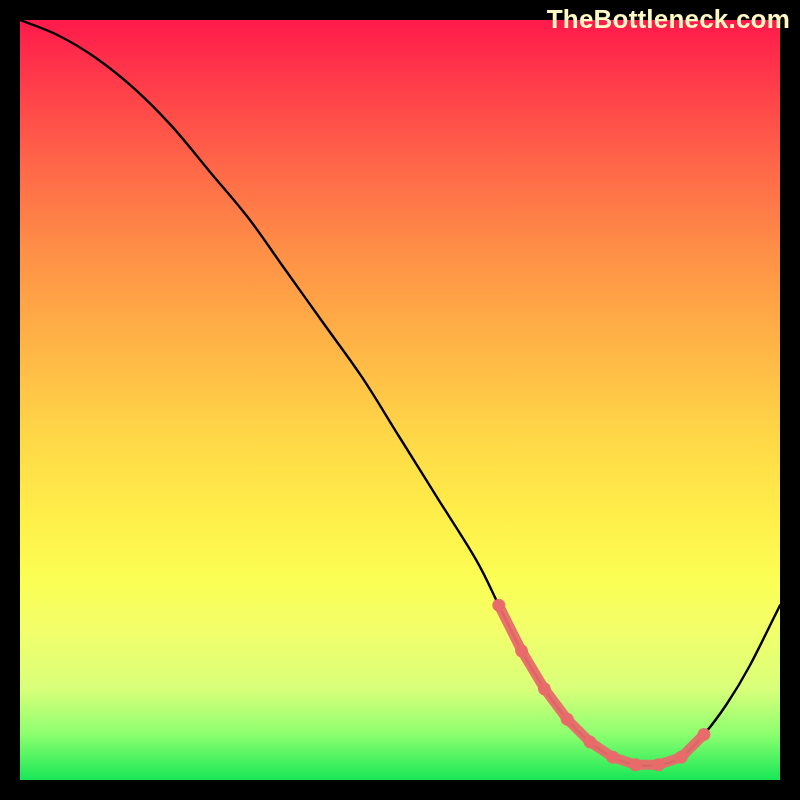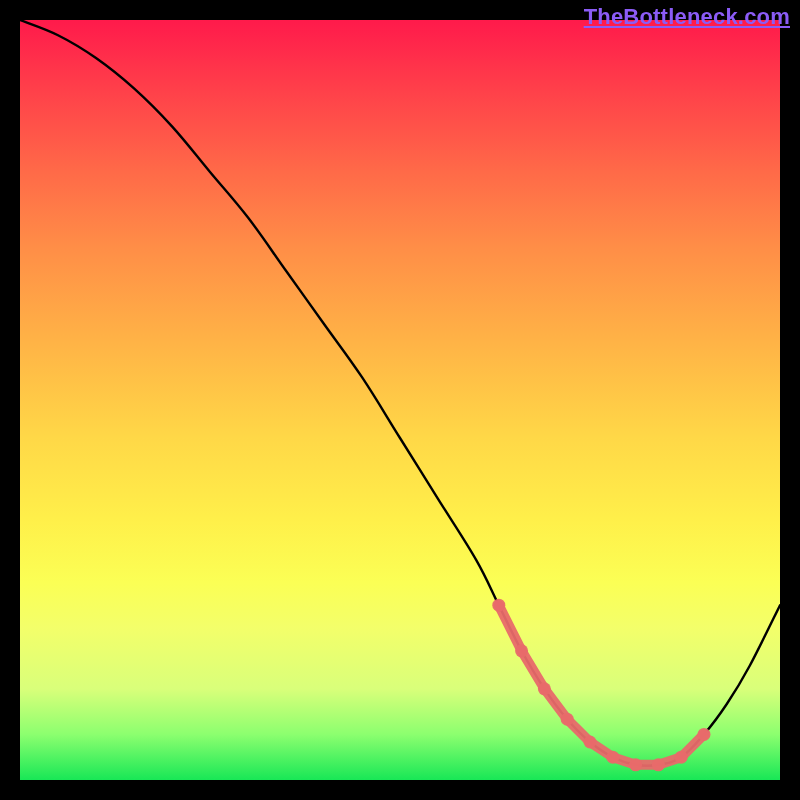--- a/index.html
+++ b/index.html
@@ -14,27 +14,26 @@
   .frame {
     position: relative;
     width: 800px;
     height: 800px;
     background: #000;
   }
   .watermark {
     position: absolute;
     top: 4px;
     right: 10px;
-    color: #8b5cf6;
-    font-size: 22px;
+    color: #fef9c3;
+    font-size: 26px;
     font-weight: 600;
     letter-spacing: 0.2px;
     z-index: 30;
     user-select: none;
-    text-decoration: underline;
   }
   .plot {
     position: absolute;
     left: 20px;
     top: 20px;
     width: 760px;
     height: 760px;
     background: linear-gradient(
       to bottom,
       #ff1a4b 0%,

